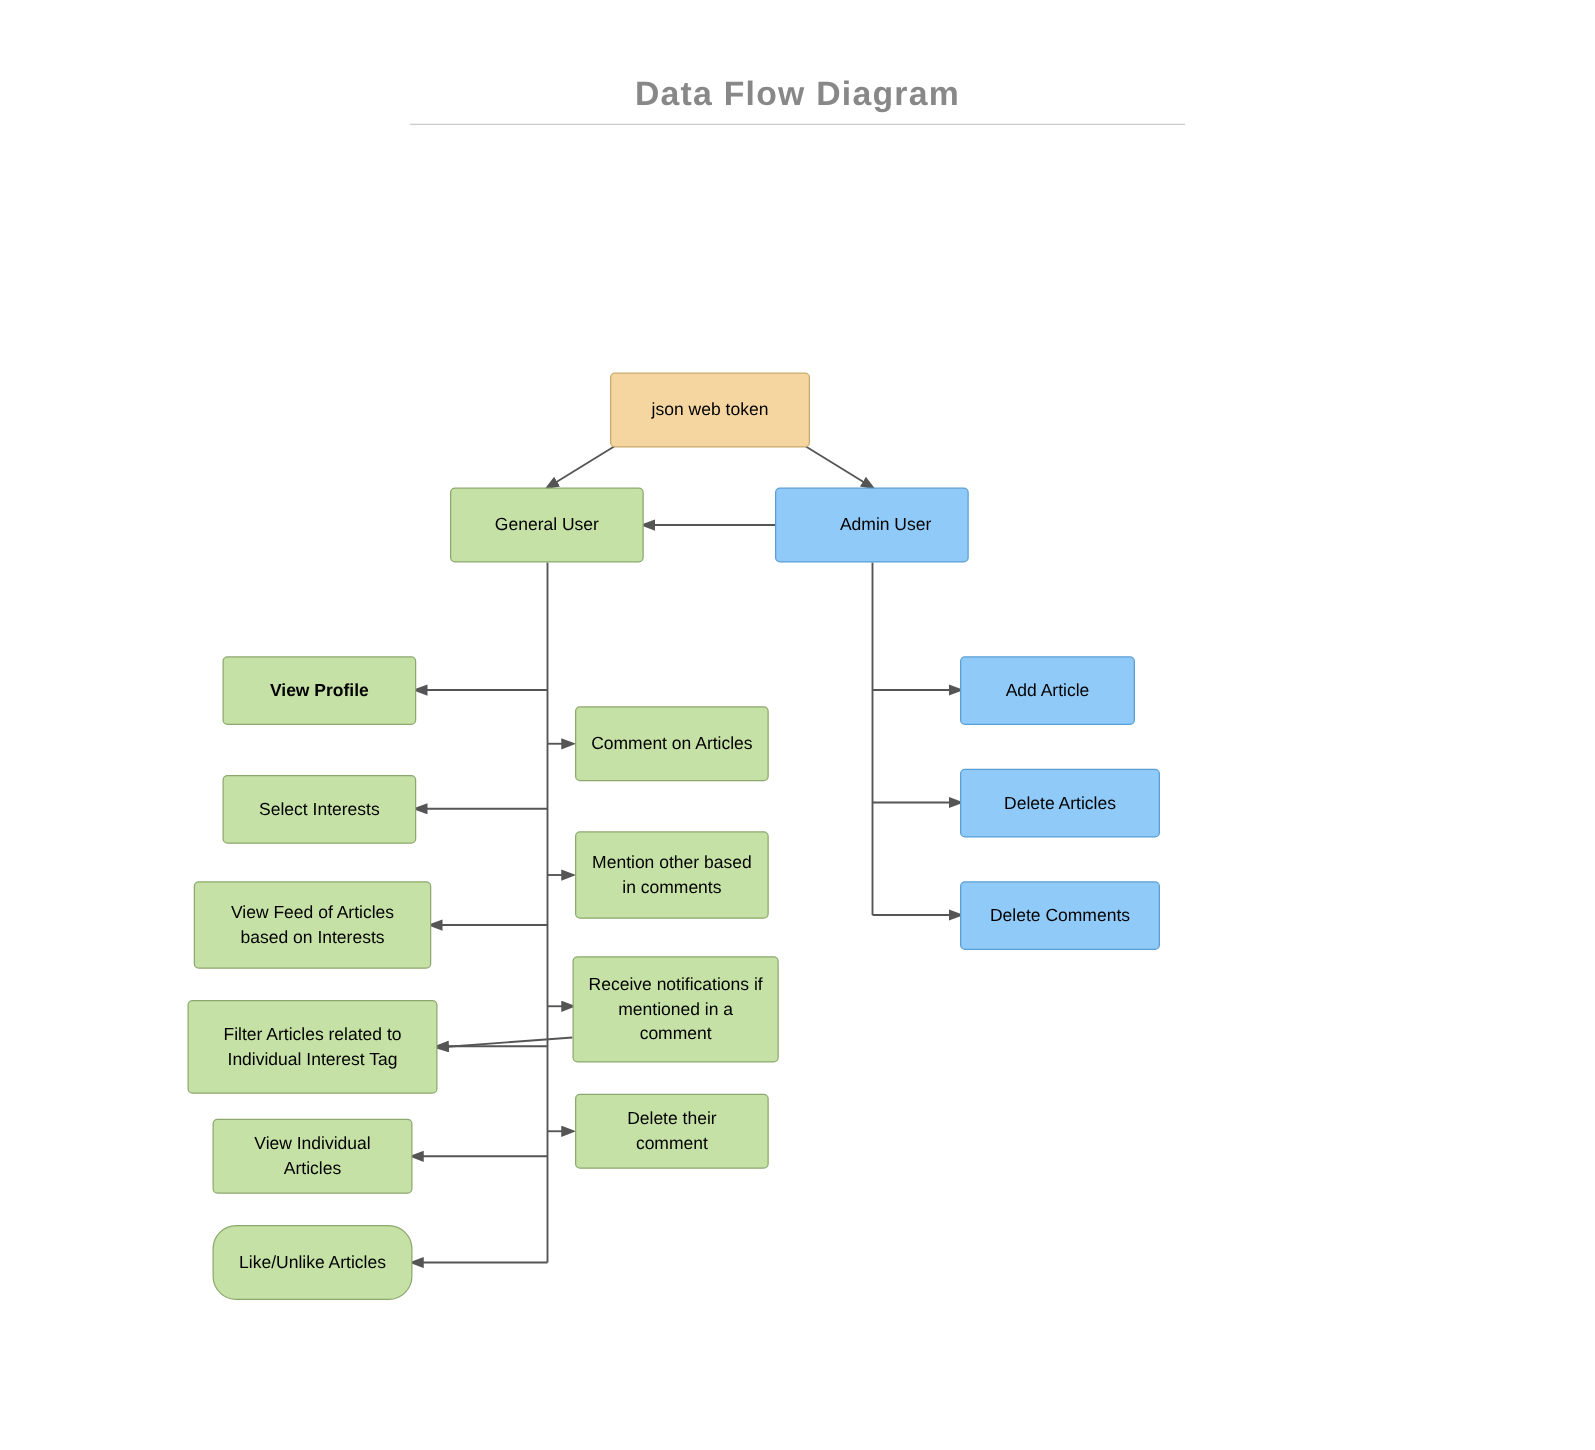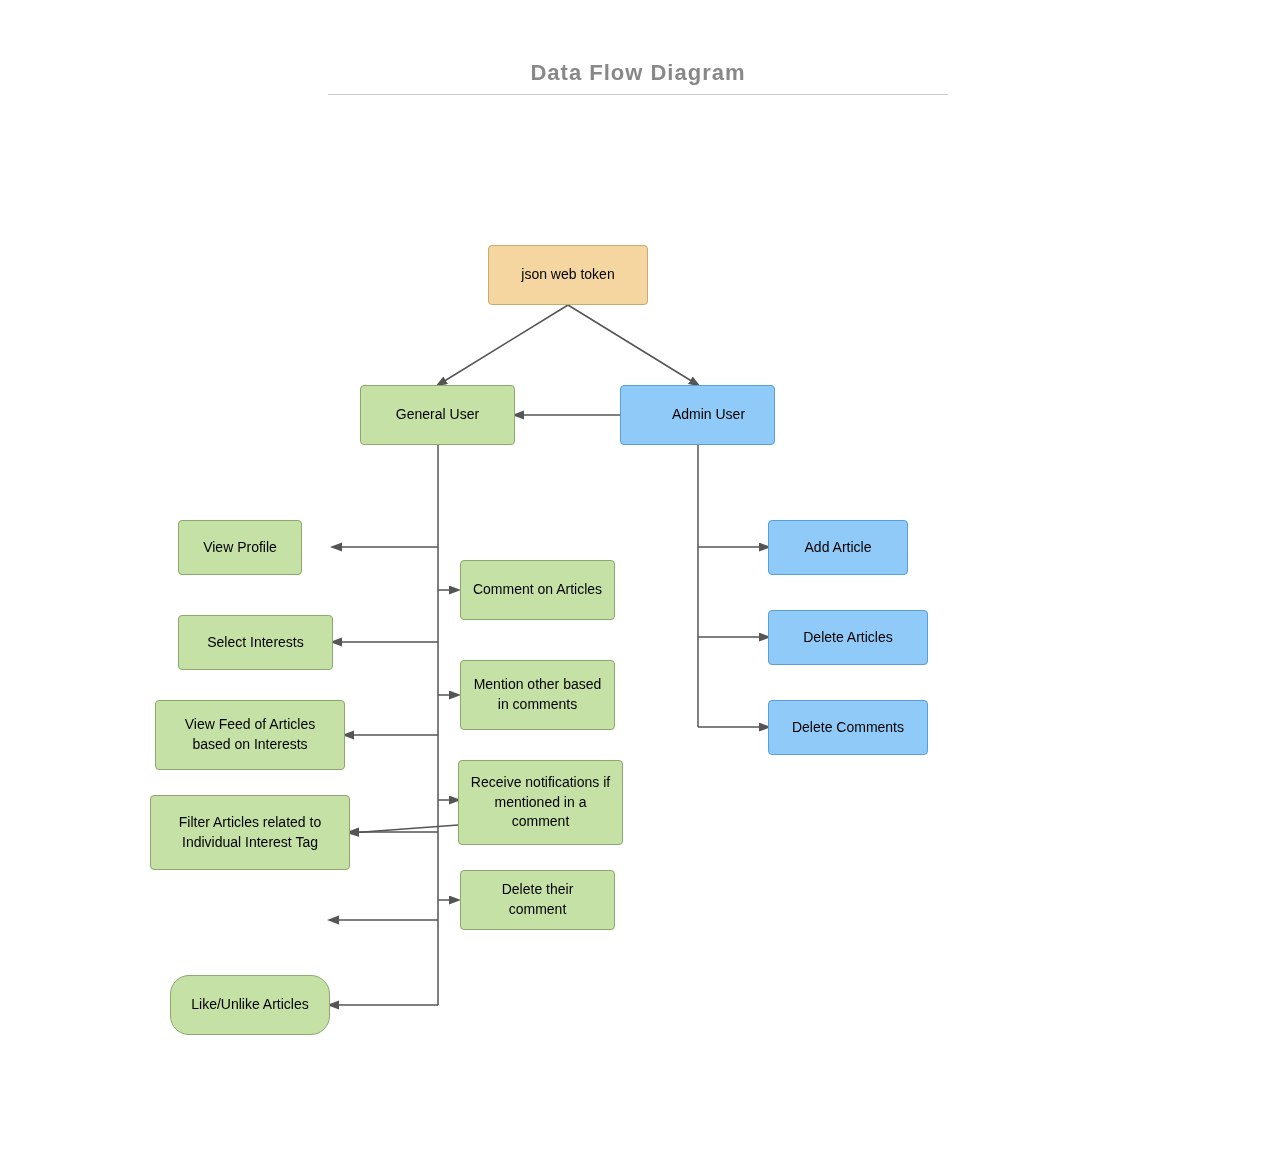--- a/index.html
+++ b/index.html
@@ -6,21 +6,21 @@
     body {
       background: #ffffff;
       font-family: Arial, sans-serif;
       width: 1276px;
       min-height: 1160px;
       position: relative;
     }
     .page-title {
       text-align: center;
       color: #888;
-      font-size: 22px;
+      font-size: 27px;
       font-weight: bold;
       padding-top: 60px;
       letter-spacing: 1px;
     }
     .title-line {
       width: 620px;
       margin: 8px auto 0;
       border-top: 1px solid #ccc;
     }
     .diagram-area {
@@ -44,20 +44,21 @@
       align-items: center;
       justify-content: center;
       text-align: center;
       font-size: 14px;
       line-height: 1.4;
       padding: 8px 10px;
     }
     .node-orange {
       background: #f5d6a0;
       border-color: #c8a96e;
+      margin-top: 48px;
     }
     .node-green {
       background: #c5e1a5;
       border-color: #8da86e;
       justify-content: center;
     }
     .node-blue {
       background: #90caf9;
       border-color: #5a9fd4;
     }
@@ -123,36 +124,39 @@
   </div>
 
   <div class="node node-green" style="left:360px; top:280px; width:155px; height:60px;">
     <span>General User</span>
   </div>
 
   <div class="node node-blue" style="left:620px; top:280px; width:155px; height:60px;padding-left:32px;">
     <span>Admin User</span>
   </div>
 
-  <div class="node node-green" style="left:178px; top:415px; width:124px; height:55px;">
+  <div class="node node-green" style="left:178px; top:415px; width:155px; height:55px;font-weight:bold;">
     <span>View Profile</span>
   </div>
 
   <div class="node node-green" style="left:178px; top:510px; width:155px; height:55px;">
     <span>Select Interests</span>
   </div>
 
   <div class="node node-green" style="left:155px; top:595px; width:190px; height:70px;">
     <span>View Feed of Articles based on Interests</span>
   </div>
 
   <div class="node node-green" style="left:150px; top:690px; width:200px; height:75px;">
     <span>Filter Articles related to Individual Interest Tag</span>
   </div>
 
+  <div class="node node-green" style="left:170px; top:785px; width:160px; height:60px;">
+    <span>View Individual Articles</span>
+  </div>
 
   <div class="node node-green" style="left:170px; top:870px; width:160px; height:60px;border-radius:19px;">
     <span>Like/Unlike Articles</span>
   </div>
 
   <div class="node node-green" style="left:460px; top:455px; width:155px; height:60px;">
     <span>Comment on Articles</span>
   </div>
 
   <div class="node node-green" style="left:460px; top:555px; width:155px; height:70px;">

